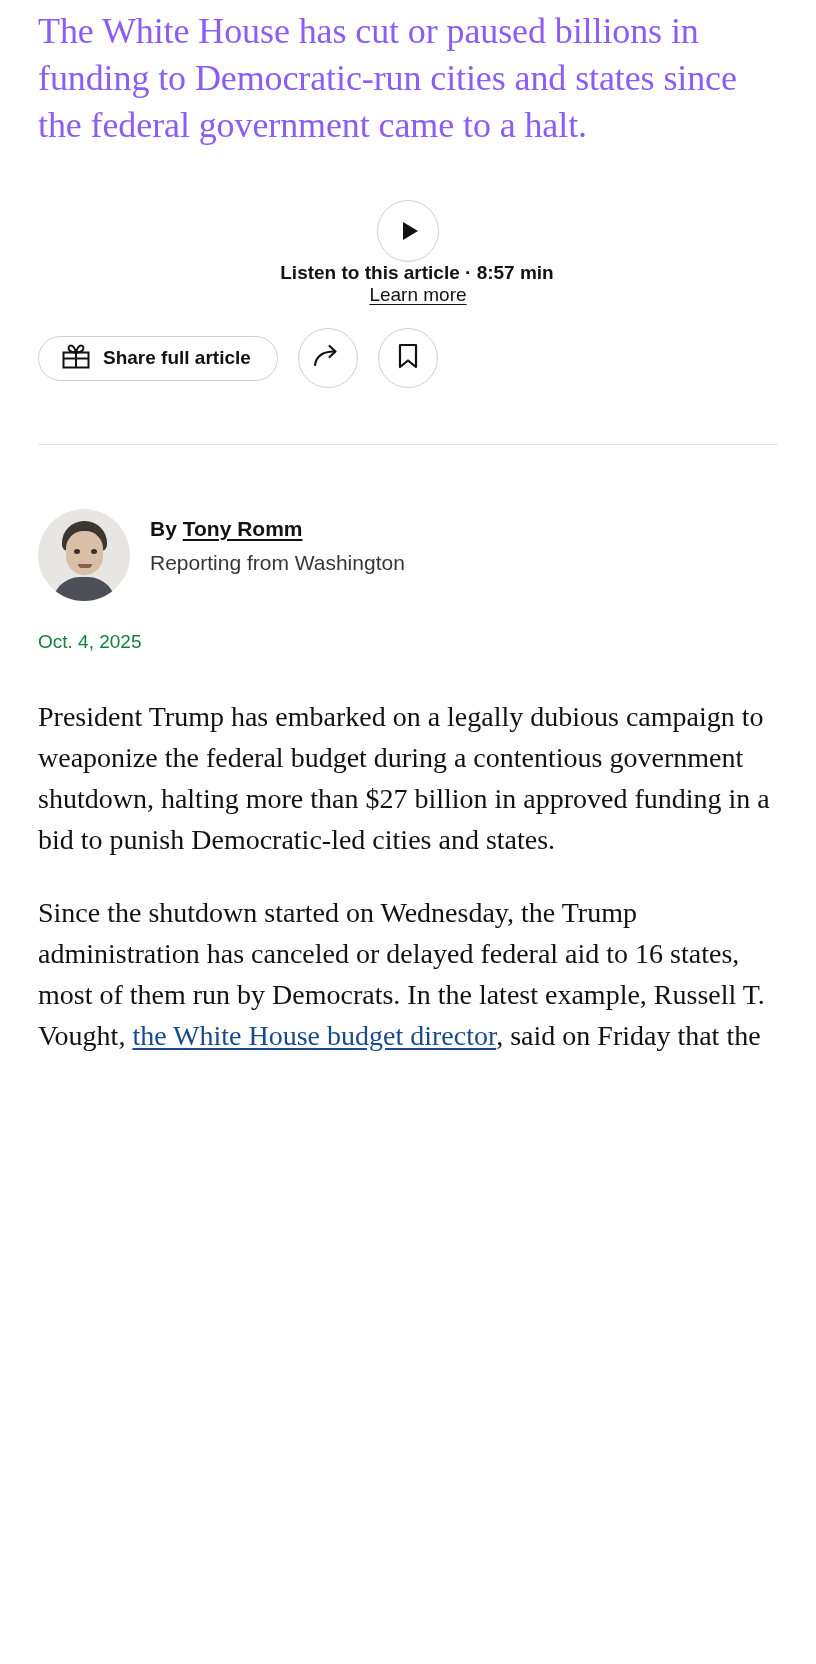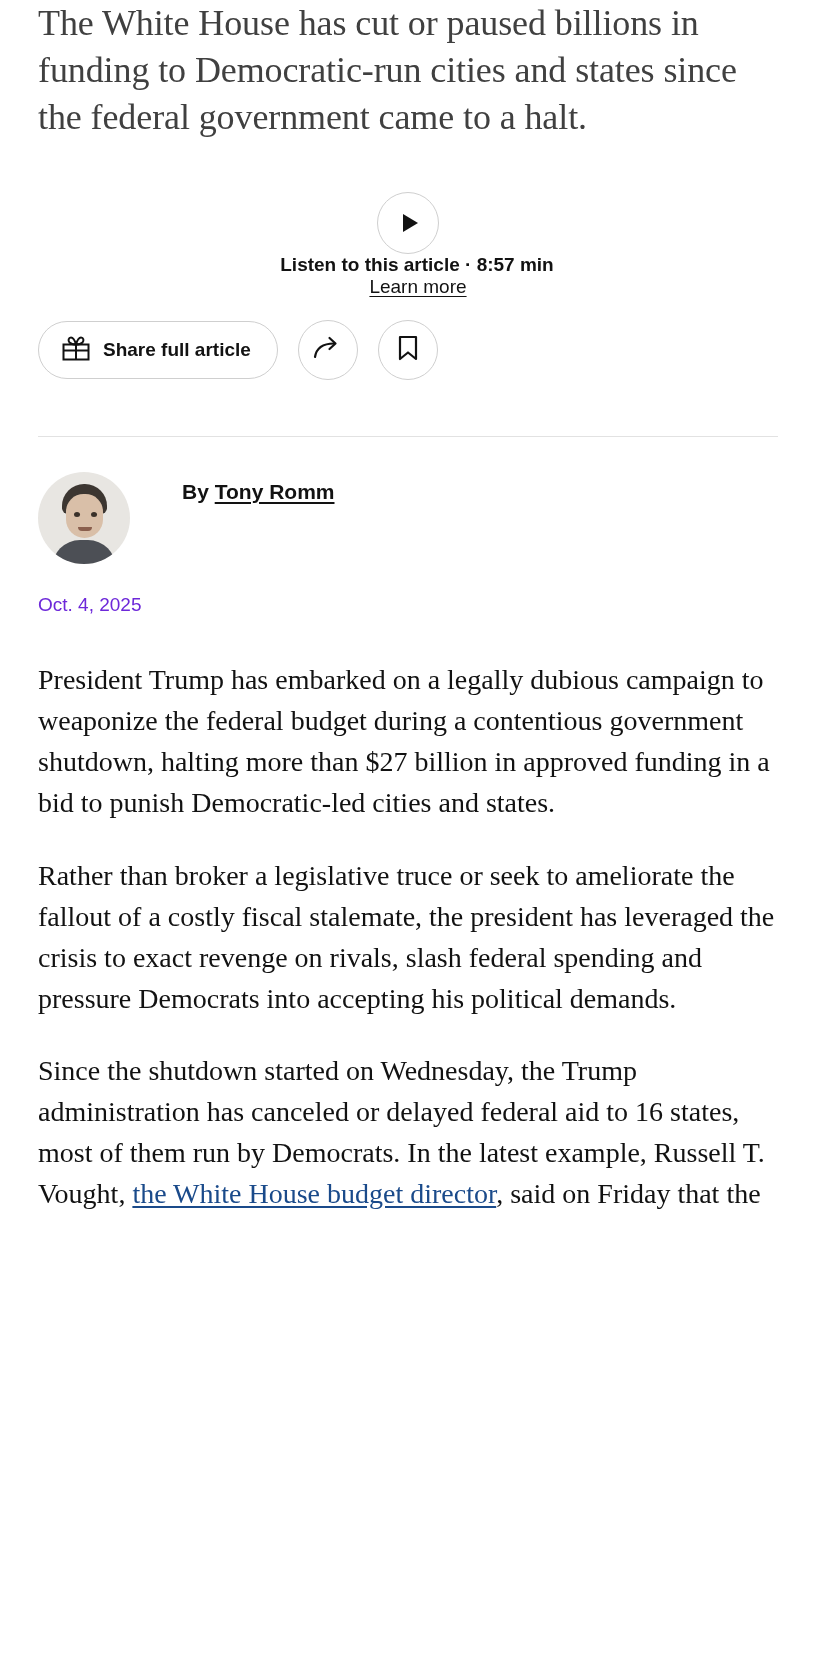--- a/index.html
+++ b/index.html
@@ -19,22 +19,23 @@
     height: 1664px;
     box-sizing: border-box;
     padding: 0 38px;
     position: relative;
   }
   
   .dek {
     font-family: "Liberation Serif", serif;
     font-size: 36px;
     line-height: 1.30;
-    color: #404040;
+    color: #8b5cf6;
     margin: 0;
+    padding-top: 8px;
     letter-spacing: -0.1px;
   }
   
   .audio-row {
     display: flex;
     align-items: center;
     margin-top: 52px;
     flex-direction: column;
   }
   .play-btn {
@@ -73,21 +74,21 @@
     cursor: pointer;
     white-space: nowrap;
   }
   
   .share-row {
     display: flex;
     align-items: center;
     margin-top: 22px;
   }
   .share-full {
-    height: 58px;
+    height: 45px;
     border: 1px solid #cfcfcf;
     border-radius: 29px;
     background: #fff;
     display: flex;
     align-items: center;
     padding: 0 26px 0 22px;
     cursor: pointer;
     box-sizing: border-box;
   }
   .share-full .label {
@@ -112,22 +113,21 @@
   }
   
   .divider {
     border-top: 1px solid #e2e2e2;
     margin-top: 56px;
   }
   
   .byline {
     display: flex;
     align-items: flex-start;
-    margin-top: 35px;
-    gap: 32px;
+    margin-top: 64px;
   }
   .avatar {
     width: 92px;
     height: 92px;
     border-radius: 50%;
     background: #e8e6e2;
     flex: 0 0 auto;
     overflow: hidden;
     position: relative;
   }
@@ -183,21 +183,21 @@
     text-underline-offset: 3px;
     cursor: pointer;
   }
   .by-line2 {
     font-size: 21px;
     color: #363636;
     margin-top: 10px;
   }
   .pubdate {
     font-size: 19px;
-    color: #6d28d9;
+    color: #15803d;
     margin-top: 30px;
   }
   
   .body {
     margin-top: 44px;
     font-family: "Liberation Serif", serif;
     font-size: 28px;
     line-height: 1.46;
     color: #121212;
   }
@@ -266,24 +266,24 @@
       <span class="face"></span>
       <span class="eye-l"></span>
       <span class="eye-r"></span>
       <span class="mouth"></span>
     </div>
     <div class="byline-text">
       <div class="by-line1">
         <span class="by-word">By</span>
         <span class="author">Tony Romm</span>
       </div>
+      <div class="by-line2">Reporting from Washington</div>
     </div>
   </div>
 
   <div class="pubdate">Oct. 4, 2025</div>
 
   <div class="body">
     <p>President Trump has embarked on a legally dubious campaign to weaponize the federal budget during a contentious government shutdown, halting more than $27 billion in approved funding in a bid to punish Democratic-led cities and states.</p>
-    <p>Rather than broker a legislative truce or seek to ameliorate the fallout of a costly fiscal stalemate, the president has leveraged the crisis to exact revenge on rivals, slash federal spending and pressure Democrats into accepting his political demands.</p>
     <p><span>Since the shutdown started on Wednesday, the Trump administration has canceled or delayed federal aid to 16 states, most of them run by Democrats. In the latest example, Russell T. Vought, </span><a href="#">the White House budget director</a><span>, said on Friday that the</span></p>
   </div>
 
 </div>
 
 </body></html>

